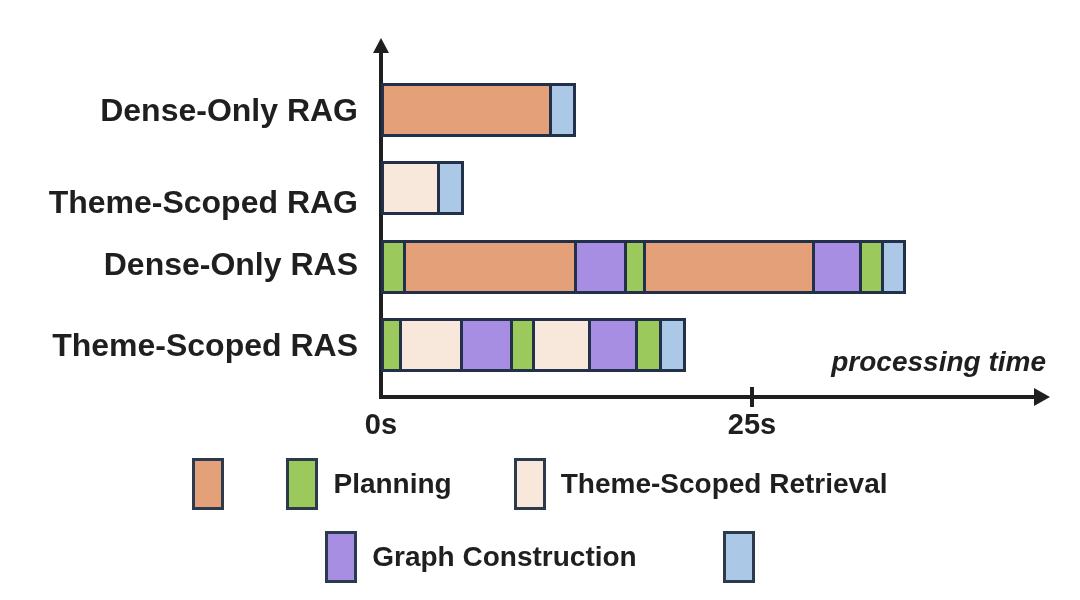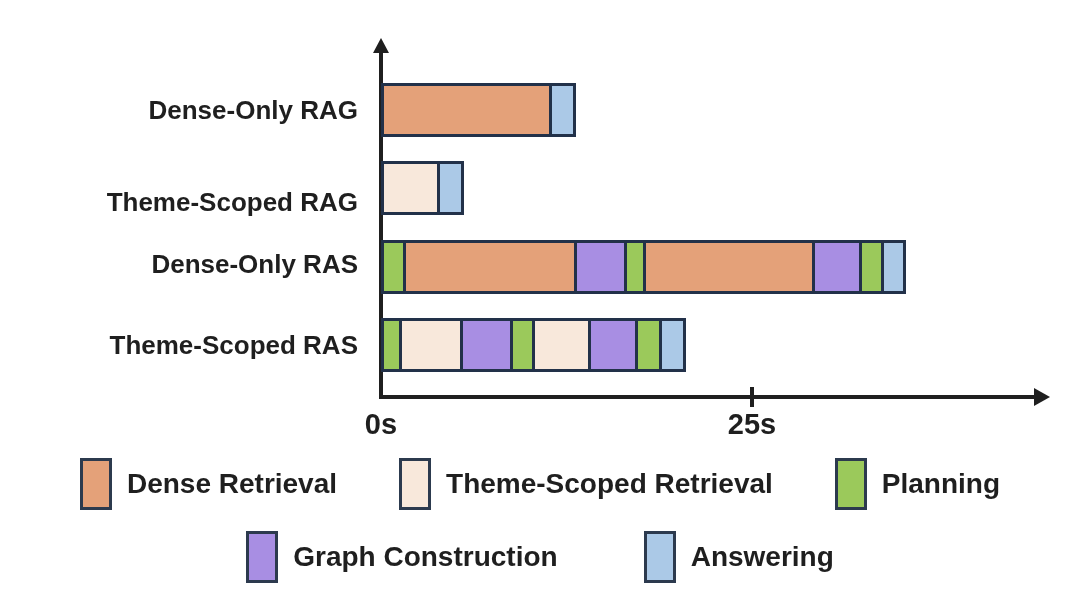--- a/index.html
+++ b/index.html
@@ -46,21 +46,21 @@
 
   
   .bar-row { position: absolute; left: 381px; height: 54px; display: flex; }
   .bar-segment {
     height: 100%; box-sizing: border-box;
     border: 3px solid #223149; margin-left: -3px;
   }
   .bar-segment:first-child { margin-left: 0; }
   .row-label {
     position: absolute; left: 20px; width: 338px;
-    text-align: right; font-size: 26px; font-weight: 700; color: #1f1f1f;
+    text-align: right; font-size: 32px; font-weight: 700; color: #1f1f1f;
     line-height: 54px; white-space: nowrap;
   }
 
   
   .legend-row {
     position: absolute; left: 0; width: 1080px;
     display: flex; justify-content: center; align-items: center;
   }
   .legend-row-1 { top: 458px; gap: 62px; }
   .legend-row-2 { top: 531px; gap: 86px; }
@@ -73,20 +73,21 @@
 </style>
 </head>
 <body>
 
 <div class="stage">
 
   <div class="y-axis-line"></div>
   <div class="y-axis-arrow"></div>
   <div class="x-axis-line"></div>
   <div class="x-axis-arrow"></div>
+  <div class="x-axis-title">processing time</div>
 
   <div id="ticks-layer">
       <div class="x-tick-label" style="left: 336px;">0s</div>
       <div class="x-tick-mark" style="left: 750px;"></div>
       <div class="x-tick-label" style="left: 707px;">25s</div>
     </div>
   <div id="labels-layer">
       <div class="row-label" style="top: 83px;">Dense-Only RAG</div>
       <div class="row-label" style="top: 175px;">Theme-Scoped RAG</div>
       <div class="row-label" style="top: 237px;">Dense-Only RAS</div>
@@ -119,35 +120,33 @@
         <div class="bar-segment" style="width: 59px; background: rgb(248, 232, 219);"></div>
         <div class="bar-segment" style="width: 50px; background: rgb(168, 142, 227);"></div>
         <div class="bar-segment" style="width: 27px; background: rgb(155, 201, 91);"></div>
         <div class="bar-segment" style="width: 27px; background: rgb(171, 201, 231);"></div>
       </div>
     </div>
   <div id="legend-layer">
       <div class="legend-row legend-row-1">
         <div class="legend-item">
           <div class="legend-swatch" style="background: rgb(228, 161, 121);"></div>
-          <div class="legend-label">Dense Retrieval</div>
+        </div>
+        <div class="legend-item">
+          <div class="legend-swatch" style="background: rgb(155, 201, 91);"></div>
+          <div class="legend-label">Planning</div>
         </div>
         <div class="legend-item">
           <div class="legend-swatch" style="background: rgb(248, 232, 219);"></div>
           <div class="legend-label">Theme-Scoped Retrieval</div>
-        </div>
-        <div class="legend-item">
-          <div class="legend-swatch" style="background: rgb(155, 201, 91);"></div>
-          <div class="legend-label">Planning</div>
         </div>
       </div>
       <div class="legend-row legend-row-2">
         <div class="legend-item">
           <div class="legend-swatch" style="background: rgb(168, 142, 227);"></div>
           <div class="legend-label">Graph Construction</div>
         </div>
         <div class="legend-item">
           <div class="legend-swatch" style="background: rgb(171, 201, 231);"></div>
-          <div class="legend-label">Answering</div>
         </div>
       </div>
     </div>
 </div>
 
 </body></html>

